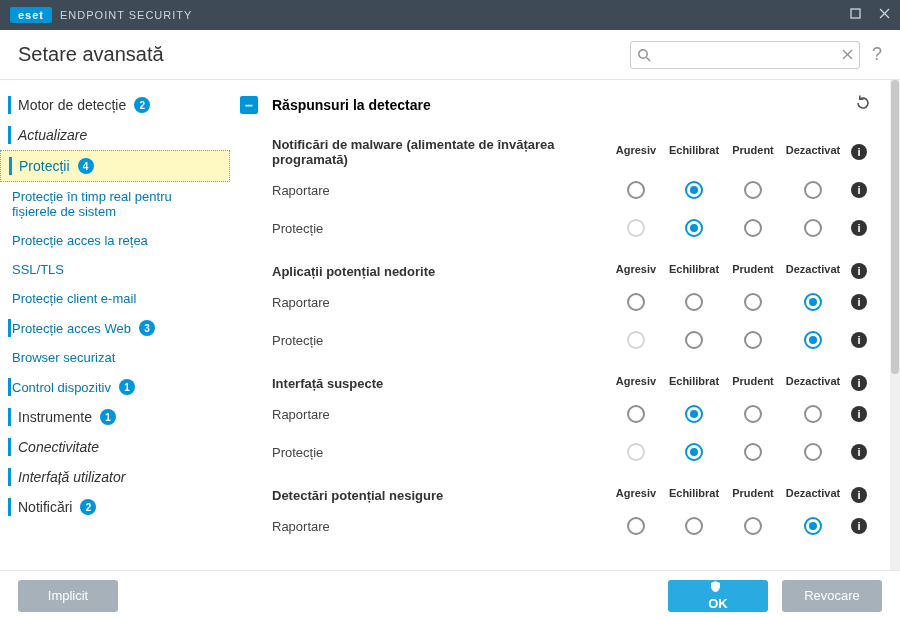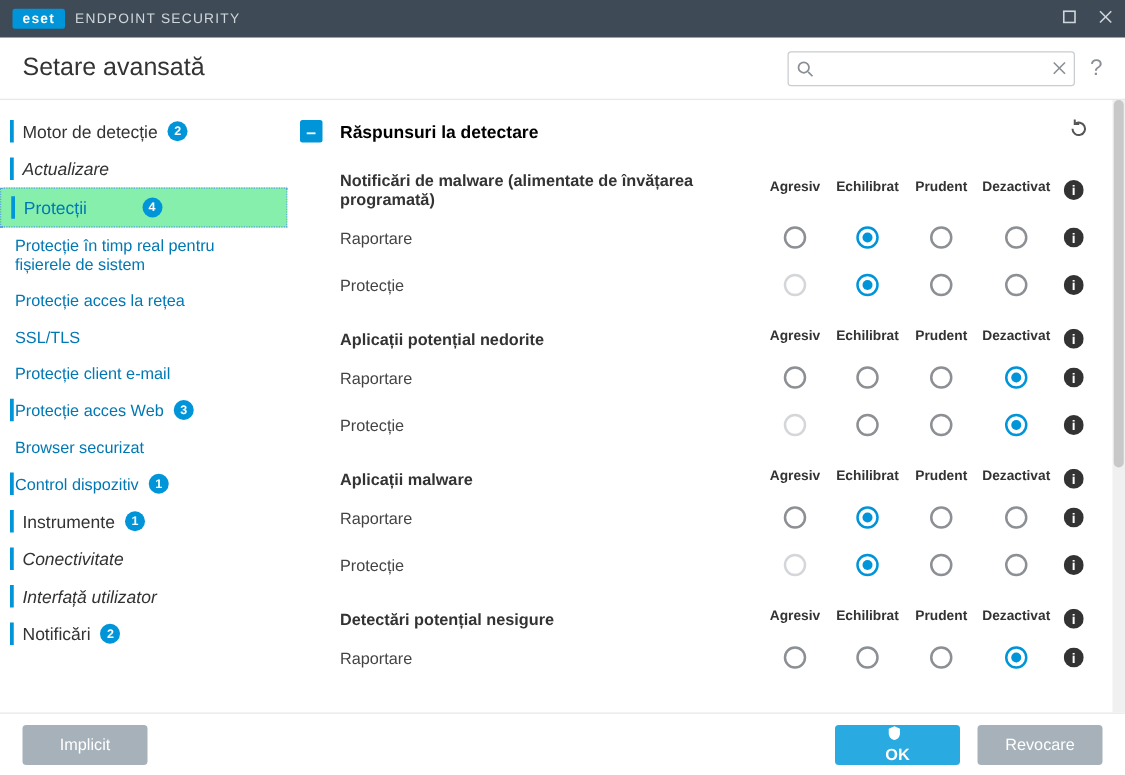--- a/index.html
+++ b/index.html
@@ -45,21 +45,21 @@
   display: flex; align-items: center; padding: 7px 14px 7px 18px;
   cursor: pointer; position: relative;
 }
 .side-item.top::before, .side-item.sub.marked::before {
   content:''; position:absolute; left:8px; top:6px; bottom:6px; width:3px;
   background:#0094d8;
 }
 .side-item.top { font-size: 14px; color: #333; }
 .side-item.sub { padding-left: 12px; color: #0078b4; font-size: 13px; }
 .side-item.active {
-  border: 1px dotted #5aa7d6; background: #86efac; color: #0078b4; gap: 36px;
+  border: 1px dotted #5aa7d6; background: #fef9c3; color: #0078b4;
 }
 .side-item.plain { color: #333; font-style: italic; }
 .badge {
   display:inline-flex; align-items:center; justify-content:center;
   min-width:16px; height:16px; border-radius:8px; background:#0094d8;
   color:#fff; font-size:10px; font-weight:700; margin-left:8px; padding:0 4px;
 }
 
 .main {
   flex: 1; display: flex; overflow: hidden;
@@ -360,21 +360,21 @@
                   <svg width="16" height="16">
                     <circle cx="8" cy="8" r="8"></circle>
                     <text x="8" y="12" text-anchor="middle">i</text>
                   </svg>
                 </span>
               </span>
             </div>
           </div>
           <div class="group">
             <div class="group-head">
-              <span>Aplicații malware</span>
+              <span>Interfață suspecte</span>
               <span class="col-labels">
                 <span class="col-label w1">Agresiv</span>
                 <span class="col-label w2">Echilibrat</span>
                 <span class="col-label w3">Prudent</span>
                 <span class="col-label w4">Dezactivat</span>
                 <span class="info-icon">
                   <svg width="16" height="16">
                     <circle cx="8" cy="8" r="8"></circle>
                     <text x="8" y="12" text-anchor="middle">i</text>
                   </svg>

